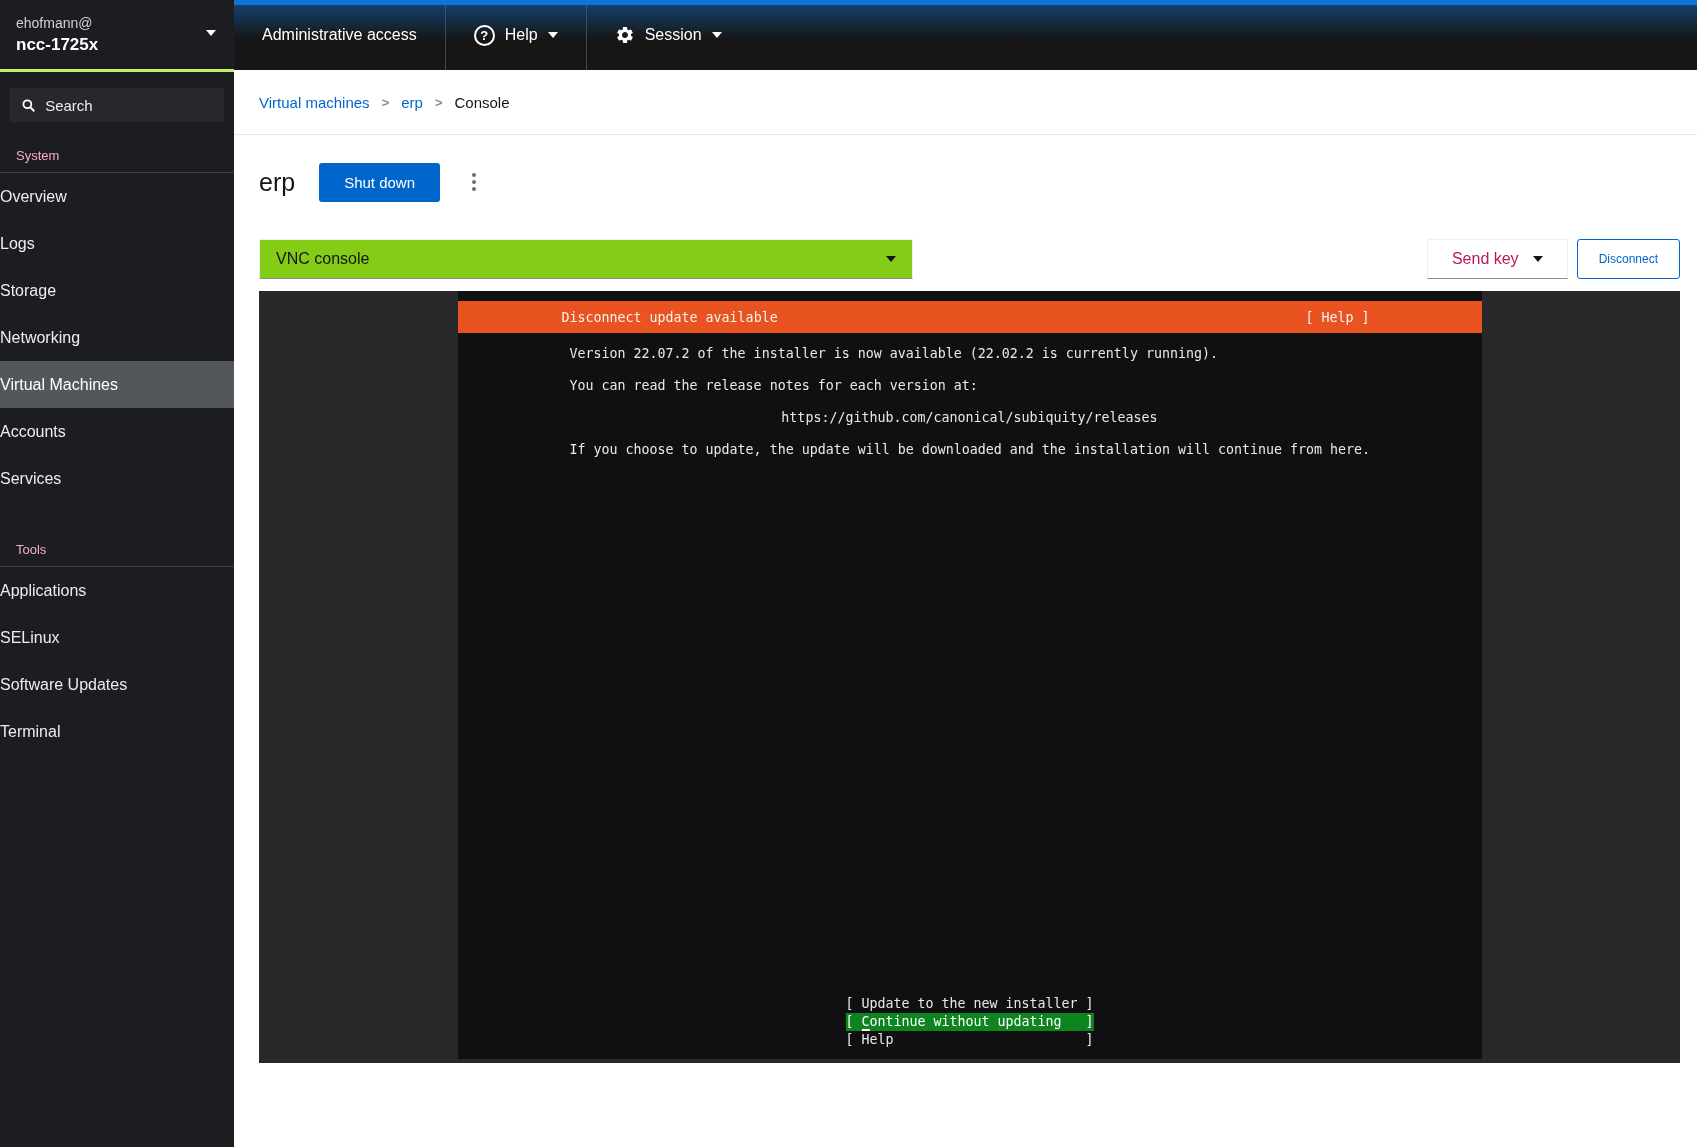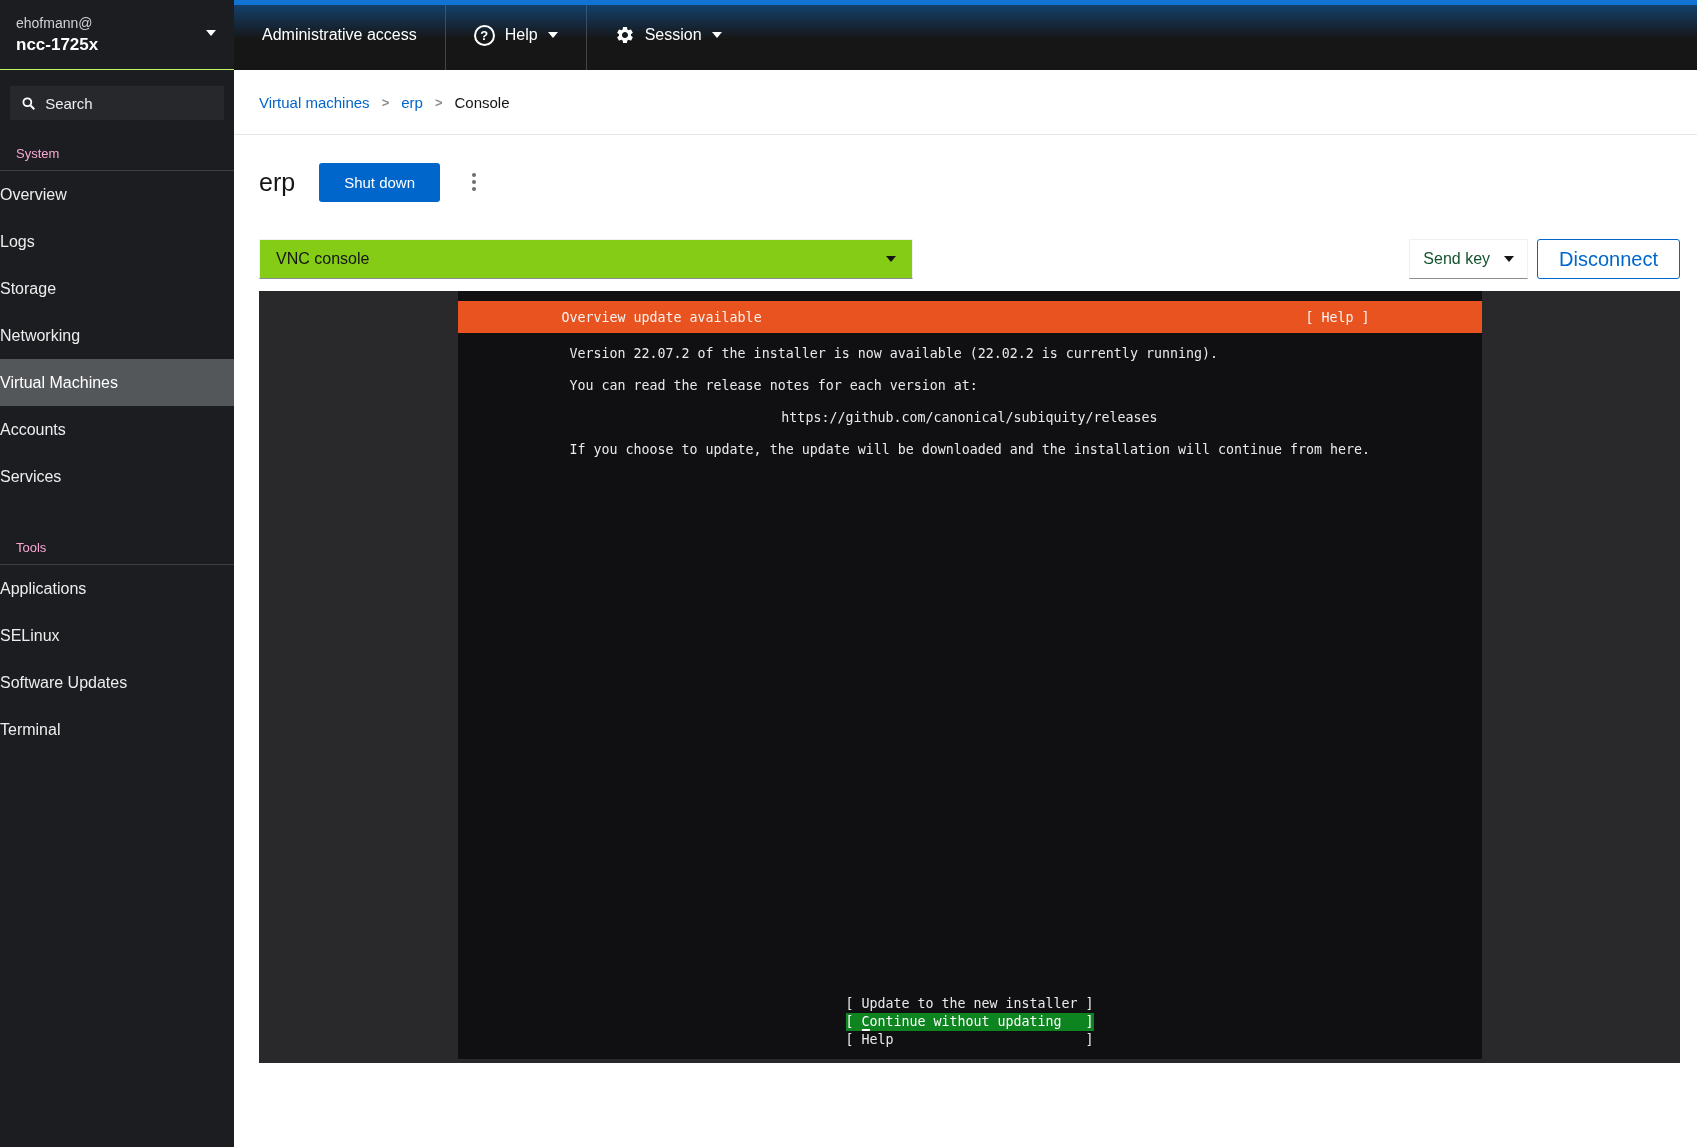--- a/index.html
+++ b/index.html
@@ -1,21 +1,21 @@
 <!DOCTYPE html>
 <html><head>
 <meta charset="utf-8">
 <style>
   * { margin:0; padding:0; box-sizing:border-box; }
   html,body { width:1697px; height:1147px; background:#fff; font-family:"Liberation Sans", sans-serif; overflow:hidden; }
   .app { display:flex; width:1697px; height:1147px; }
 
   
   .sidebar { width:234px; min-width:234px; background:#1b1d21; color:#e8e8e8; display:flex; flex-direction:column; }
-  .user-block { position:relative; padding:13px 16px 12px 16px; border-bottom:1px solid #bef264; cursor:pointer; }
+  .user-block { position:relative; padding:13px 16px 12px 16px; border-bottom:3px solid #bef264; cursor:pointer; }
   .user-line1 { font-size:14px; color:#d2d2d2; line-height:20px; }
   .user-line2 { font-size:17px; color:#fff; font-weight:bold; line-height:24px; }
   .user-caret { position:absolute; right:18px; top:30px; }
   .caret { width:0; height:0; border-left:5px solid transparent; border-right:5px solid transparent; border-top:6px solid #fff; display:inline-block; }
   .caret.dark { border-top-color:#151515; }
   .search-box { margin:16px 10px 10px 10px; height:34px; background:#26282c; display:flex; align-items:center; padding:0 12px; gap:10px; cursor:text; }
   .search-box input { background:transparent; border:none; outline:none; color:#fff; font-size:15px; width:100%; font-family:"Liberation Sans", sans-serif; }
   .search-box input::placeholder { color:#ededed; opacity:1; }
   .nav-section-label { font-size:13px; color:#f9a8d4; padding:16px 16px 9px 16px; }
   .nav-section-rule { border-bottom:1px solid #3c3f42; }
@@ -45,22 +45,22 @@
   .page-title { font-size:25px; color:#151515; }
   .btn-primary { background:#0066cc; color:#fff; border:none; font-size:15px; padding:11px 25px; border-radius:3px; cursor:pointer; font-family:"Liberation Sans", sans-serif; }
   .kebab { display:flex; flex-direction:column; gap:3px; padding:8px; cursor:pointer; }
   .kebab span { width:4px; height:4px; border-radius:50%; background:#6a6e73; }
 
   
   .console-toolbar { display:flex; align-items:center; margin-top:36px; padding:0 17px 0 25px; height:40px; }
   .vnc-select { position:relative; width:654px; height:40px; background:#84cc16; border:1px solid #f0f0f0; border-bottom:1px solid #8a8d90; display:flex; align-items:center; padding:0 16px; font-size:16px; color:#151515; cursor:pointer; }
   .vnc-select .caret { position:absolute; right:16px; }
   .toolbar-spacer { flex:1; }
-  .sendkey-btn { position:relative; height:40px; background:#fff; border:1px solid #f0f0f0; border-bottom:1px solid #8a8d90; display:flex; align-items:center; gap:14px; padding:0 13px; font-size:16px; color:#14532d; cursor:pointer; margin-right:9px; }
-  .btn-secondary { height:40px; background:#fff; border:1px solid #0066cc; border-radius:3px; color:#0066cc; font-size:20px; padding:0 21px; cursor:pointer; font-family:"Liberation Sans", sans-serif; }
+  .sendkey-btn { position:relative; height:40px; background:#fff; border:1px solid #f0f0f0; border-bottom:1px solid #8a8d90; display:flex; align-items:center; gap:14px; padding:0 24px; font-size:16px; color:#be185d; cursor:pointer; margin-right:9px; }
+  .btn-secondary { height:40px; background:#fff; border:1px solid #0066cc; border-radius:3px; color:#0066cc; font-size:12px; padding:0 21px; cursor:pointer; font-family:"Liberation Sans", sans-serif; }
 
   
   .console-panel { margin:12px 17px 0 25px; height:772px; background:#29292b; position:relative; }
   .vm-screen { width:1024px; height:768px; margin:0 auto; background:#101012; position:relative; font-family:"DejaVu Sans Mono", monospace; font-size:13.3px; color:#eaeaea; white-space:pre; cursor:pointer; }
   .vm-titlebar { position:absolute; top:10px; left:0; right:0; height:32px; background:#e9531f; display:flex; align-items:center; justify-content:space-between; padding:0 112px 0 104px; color:#f4f4f4; }
   .vm-lines { position:absolute; top:55px; left:0; right:0; padding:0 112px; }
   .vm-line { height:16px; line-height:16px; margin-bottom:16px; }
   .vm-line.center { text-align:center; }
   .vm-options { position:absolute; bottom:10px; left:50%; transform:translateX(-50%); }
   .vm-option { height:18px; line-height:18px; cursor:pointer; }
@@ -156,21 +156,21 @@
       <div class="sendkey-btn">
         <span>Send key</span>
         <span class="caret dark"></span>
       </div>
       <button class="btn-secondary">Disconnect</button>
     </div>
 
     <div class="console-panel">
       <div class="vm-screen">
         <div class="vm-titlebar">
-          <span>Overview update available</span>
+          <span>Disconnect update available</span>
           <span>[ Help ]</span>
         </div>
         <div class="vm-lines" id="vm-lines"><div class="vm-line">Version 22.07.2 of the installer is now available (22.02.2 is currently running).</div><div class="vm-line">You can read the release notes for each version at:</div><div class="vm-line center">https://github.com/canonical/subiquity/releases</div><div class="vm-line">If you choose to update, the update will be downloaded and the installation will continue from here.</div></div>
         <div class="vm-options" id="vm-options"><div class="vm-option">[ Update to the new installer ]</div><div class="vm-option selected">[ <span class="cur">C</span>ontinue without updating   ]</div><div class="vm-option">[ Help                        ]</div></div>
       </div>
     </div>
 
   </div>
 </div>
 

